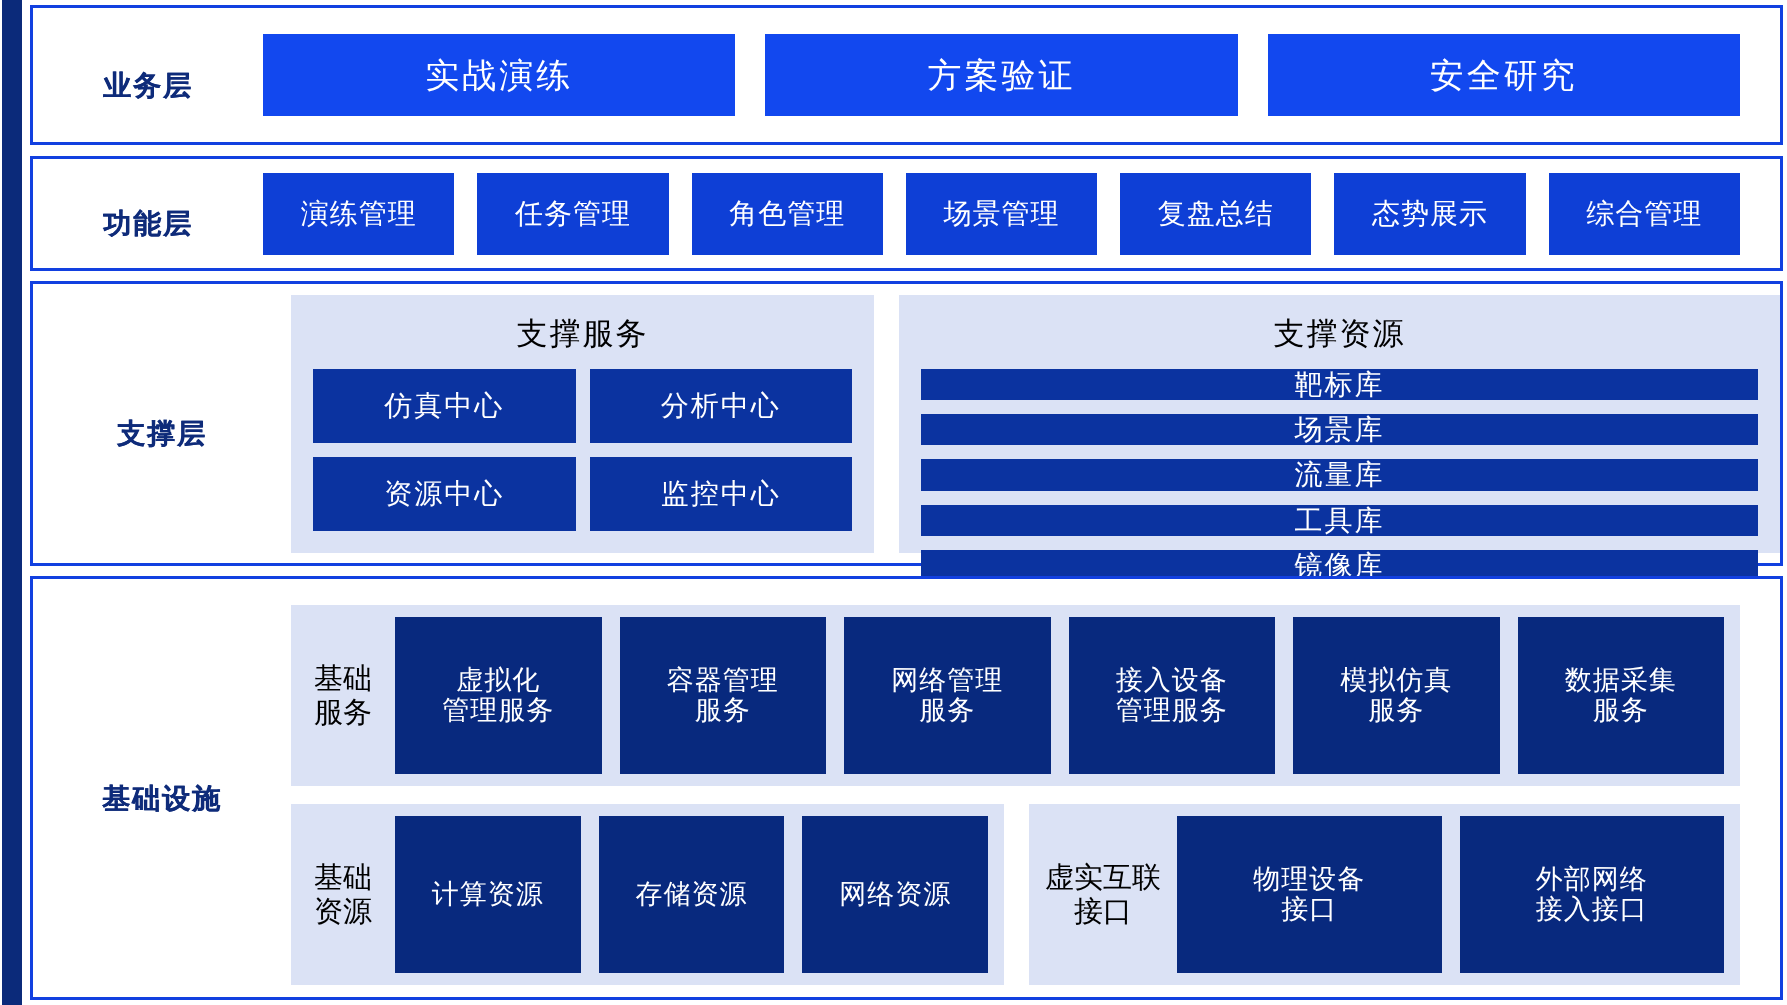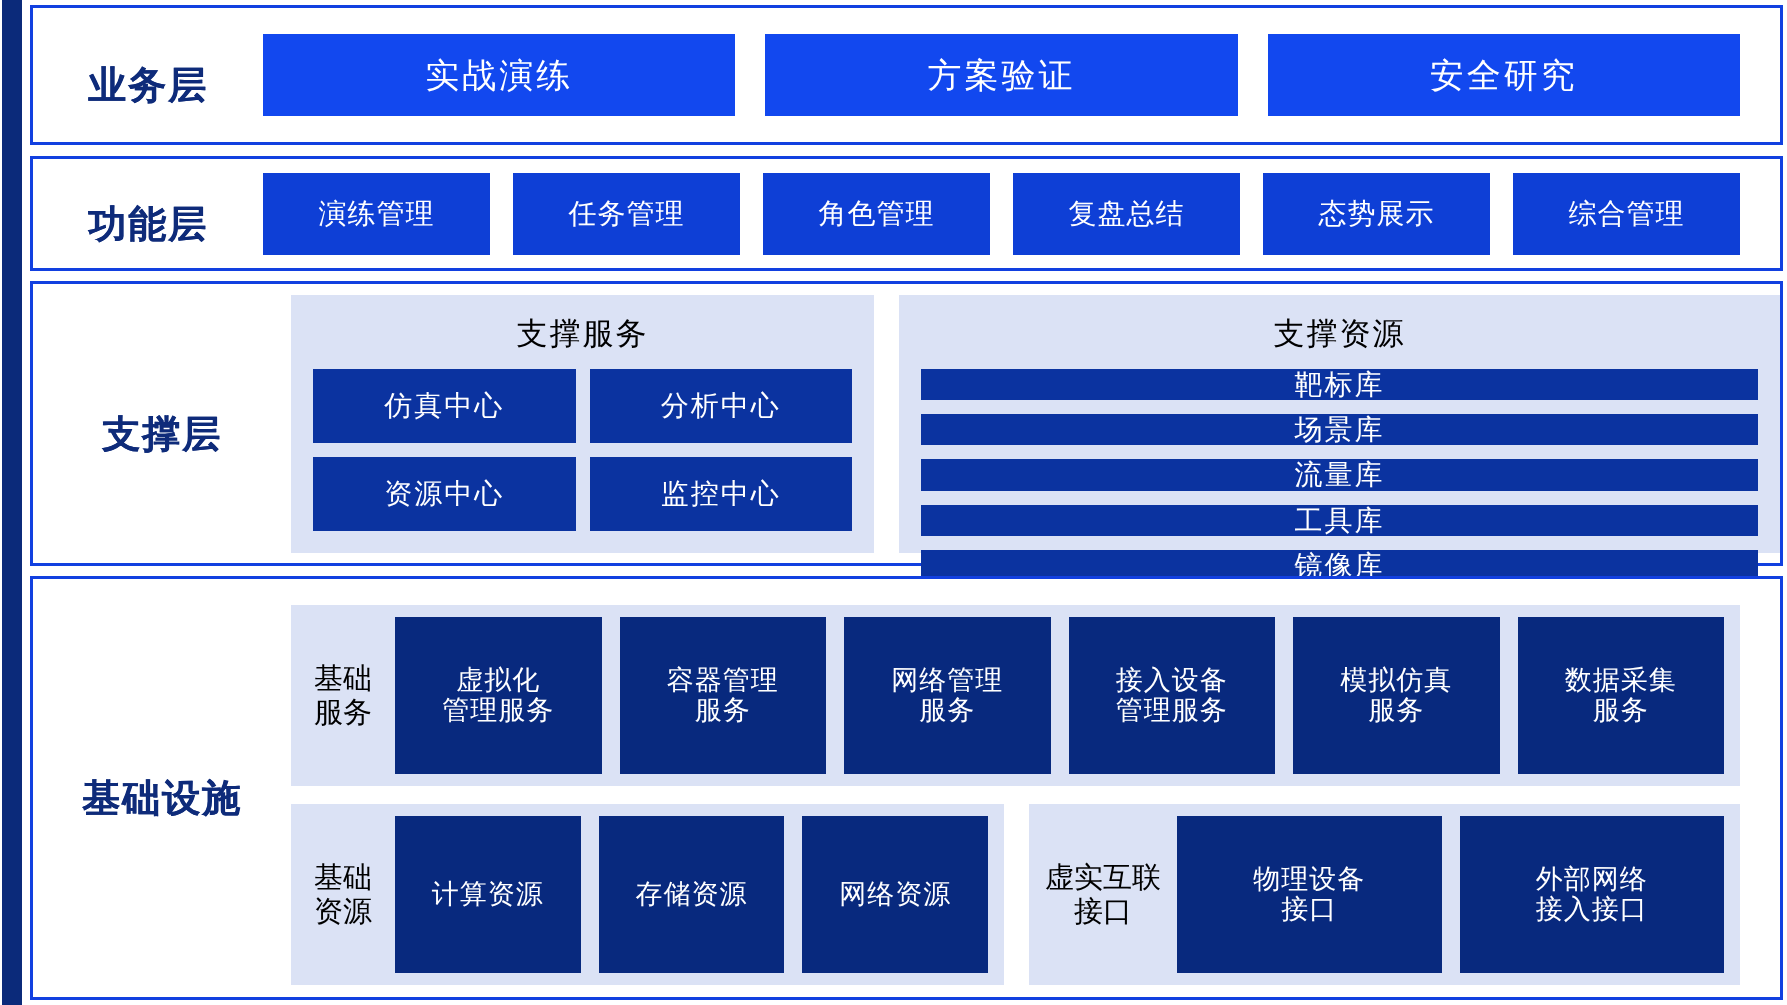--- a/index.html
+++ b/index.html
@@ -36,21 +36,21 @@
   }
   .layer-biz   { top:5px;   height:140px; }
   .layer-func  { top:156px; height:115px; }
   .layer-sup   { top:281px; height:285px; }
   .layer-infra { top:576px; height:424px; }
 
   
   .layer-title{
     color:#0e2b7a;
     font-weight:bold;
-    font-size:38px;
+    font-size:28px;
     letter-spacing:2px;
     text-align:center;
     flex:0 0 230px;
     width:230px;
     white-space:nowrap;
     text-shadow:0.5px 0 0 #0e2b7a;
     margin-top:21px;
   }
   .layer-sup .layer-title,
   .layer-infra .layer-title{ flex:0 0 258px; width:258px; }
@@ -201,20 +201,21 @@
       <div class="box biz-box">安全研究</div>
     </div>
   </div>
 
   <div class="layer layer-func">
     <div class="layer-title">功能层</div>
     <div class="func-row">
       <div class="box func-box">演练管理</div>
       <div class="box func-box">任务管理</div>
       <div class="box func-box">角色管理</div>
+      <div class="box func-box">场景管理</div>
       <div class="box func-box">复盘总结</div>
       <div class="box func-box">态势展示</div>
       <div class="box func-box">综合管理</div>
     </div>
   </div>
 
   <div class="layer layer-sup">
     <div class="layer-title">支撑层</div>
     <div class="sup-row">
 

